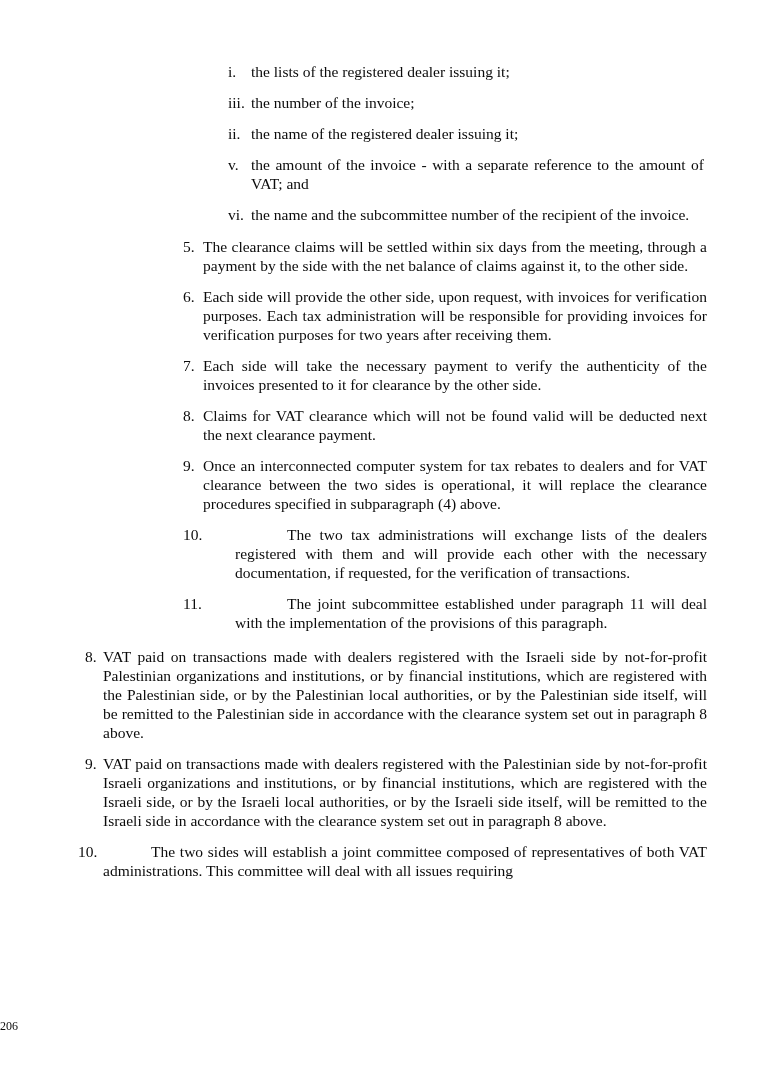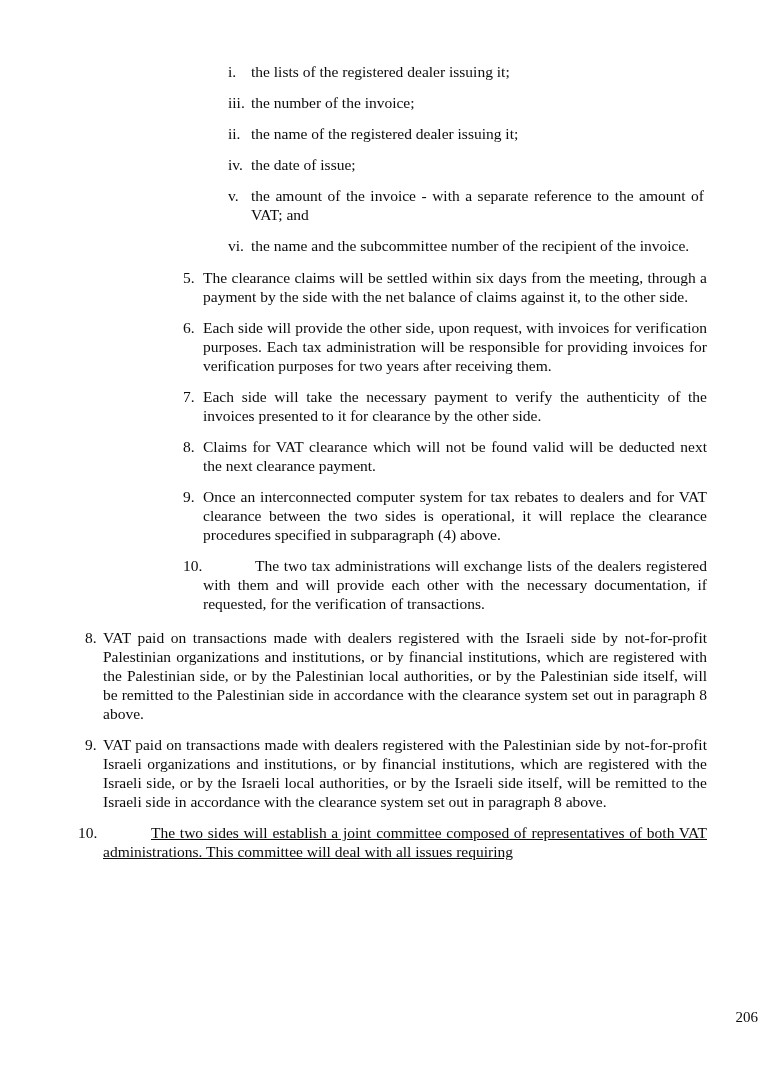--- a/index.html
+++ b/index.html
@@ -32,53 +32,49 @@
   .outer-list .item { padding-left: 18px; }
   .item .label {
     position: absolute;
     left: 0;
     top: 0;
     white-space: nowrap;
   }
   .item .text {
     text-align: justify;
   }
-  .inner-list .item.tabbed .text { text-indent: 52px; }
-  .outer-list .item.tabbed .text { text-indent: 48px; text-decoration: underline; }
+  .inner-list .item.tabbed .text { text-indent: 52px; margin-left: 32px; }
+  .outer-list .item.tabbed .text { text-indent: 48px; }
   .outer-list .item.tabbed .label { left: -7px; }
   .footer {
     position: absolute;
     left: 0;
-    bottom: 52px;
+    bottom: 44px;
     width: 100%;
-    text-align: right;
-    font-size: 15px;
+    text-align: left;
+    font-size: 12px;
   }
 </style>
 </head>
 <body>
 
 <div class="page">
 
   <div class="list roman-list">
     <div class="item">
       <span class="label">i.</span>
       <div class="text">the lists of the registered dealer issuing it;</div>
     </div>
     <div class="item">
       <span class="label">iii.</span>
       <div class="text">the number of the invoice;</div>
     </div>
     <div class="item">
       <span class="label">ii.</span>
       <div class="text">the name of the registered dealer issuing it;</div>
-    </div>
-    <div class="item">
-      <span class="label">iv.</span>
-      <div class="text">the date of issue;</div>
     </div>
     <div class="item">
       <span class="label">v.</span>
       <div class="text">the amount of the invoice - with a separate reference to the amount of VAT; and</div>
     </div>
     <div class="item">
       <span class="label">vi.</span>
       <div class="text">the name and the subcommittee number of the recipient of the invoice.</div>
     </div>
   </div>
@@ -101,20 +97,24 @@
       <div class="text">Claims for VAT clearance which will not be found valid will be deducted next the next clearance payment.</div>
     </div>
     <div class="item">
       <span class="label">9.</span>
       <div class="text">Once an interconnected computer system for tax rebates to dealers and for VAT clearance between the two sides is operational, it will replace the clearance procedures specified in subparagraph (4) above.</div>
     </div>
     <div class="item tabbed">
       <span class="label">10.</span>
       <div class="text">The two tax administrations will exchange lists of the dealers registered with them and will provide each other with the necessary documentation, if requested, for the verification of transactions.</div>
     </div>
+    <div class="item tabbed">
+      <span class="label">11.</span>
+      <div class="text">The joint subcommittee established under paragraph 11 will deal with the implementation of the provisions of this paragraph.</div>
+    </div>
   </div>
 
   <div class="list outer-list">
     <div class="item">
       <span class="label">8.</span>
       <div class="text">VAT paid on transactions made with dealers registered with the Israeli side by not-for-profit Palestinian organizations and institutions, or by financial institutions, which are registered with the Palestinian side, or by the Palestinian local authorities, or by the Palestinian side itself, will be remitted to the Palestinian side in accordance with the clearance system set out in paragraph 8 above.</div>
     </div>
     <div class="item">
       <span class="label">9.</span>
       <div class="text">VAT paid on transactions made with dealers registered with the Palestinian side by not-for-profit Israeli organizations and institutions, or by financial institutions, which are registered with the Israeli side, or by the Israeli local authorities, or by the Israeli side itself, will be remitted to the Israeli side in accordance with the clearance system set out in paragraph 8 above.</div>

